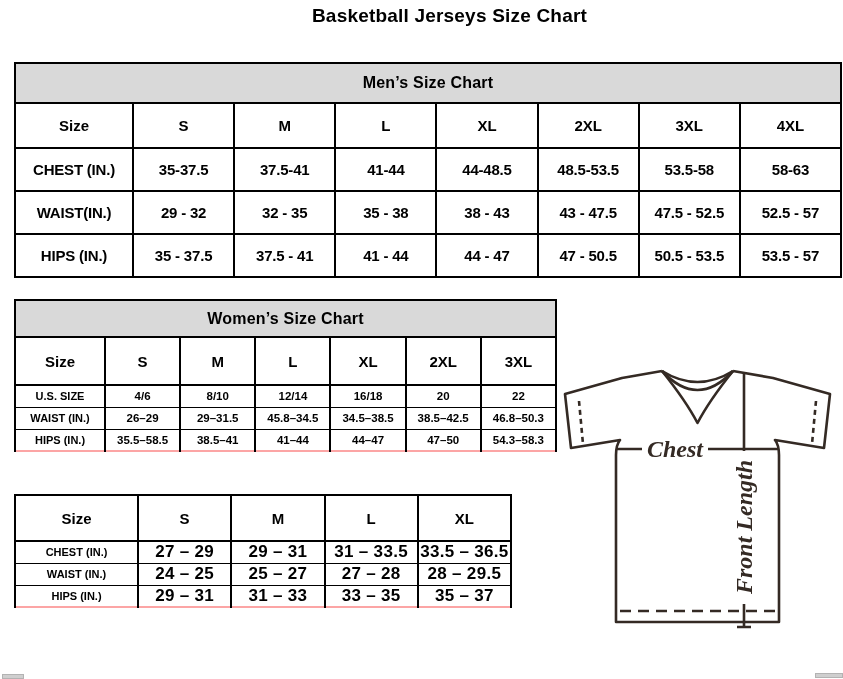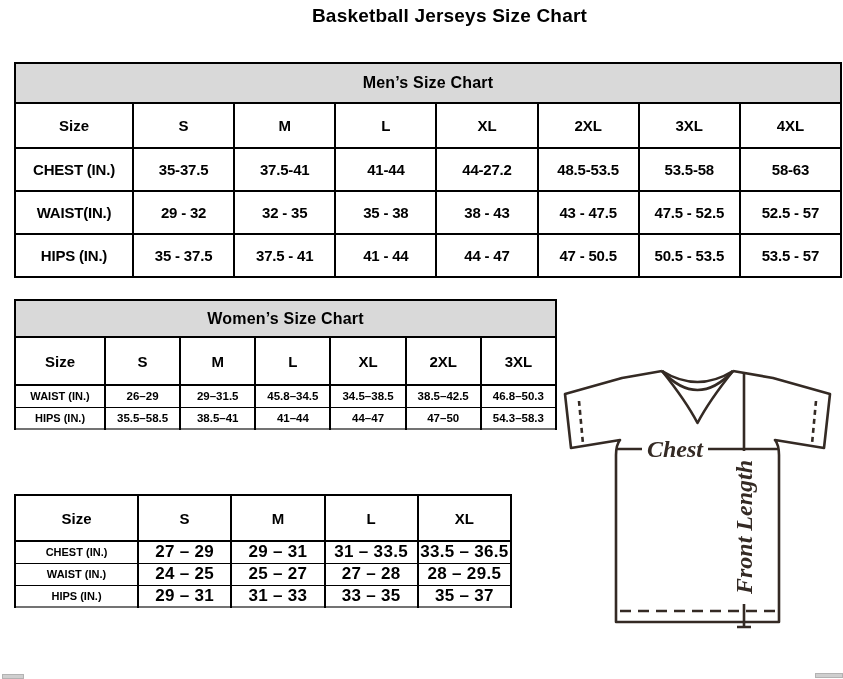--- a/index.html
+++ b/index.html
@@ -7,21 +7,21 @@
     width:843px;height:679px;position:relative;overflow:hidden;
     background:#ffffff;color:#000;
     font-family:"Liberation Sans",sans-serif;
   }
   .page-title{
     position:absolute;top:5px;left:0;width:100%;
     text-align:center;font-size:19px;font-weight:bold;letter-spacing:.2px;margin-left:28px;
   }
   table.size-table{
     position:absolute;border-collapse:collapse;table-layout:fixed;
-    border:2px solid #737373;
+    border:2px solid #fca5a5;
     padding-left:36px;
   }
   .size-table th,.size-table td{
     border:2px solid #000;text-align:center;vertical-align:middle;
     font-weight:bold;padding:0;overflow:hidden;white-space:nowrap;
   }
   .chart-title-cell{background:#d9d9d9;font-size:16px;letter-spacing:.2px;}
   
   .mens{left:14px;top:62px;width:828px;}
   .mens col.label-col{width:118px;}
@@ -88,21 +88,21 @@
         <th>3XL</th>
         <th>4XL</th>
       </tr>
   </thead>
   <tbody>
       <tr>
         <th>CHEST (IN.)</th>
         <td>35-37.5</td>
         <td>37.5-41</td>
         <td>41-44</td>
-        <td>44-27.2</td>
+        <td>44-48.5</td>
         <td>48.5-53.5</td>
         <td>53.5-58</td>
         <td>58-63</td>
       </tr>
       <tr>
         <th>WAIST(IN.)</th>
         <td>29 - 32</td>
         <td>32 - 35</td>
         <td>35 - 38</td>
         <td>38 - 43</td>
@@ -142,20 +142,29 @@
         <th>S</th>
         <th>M</th>
         <th>L</th>
         <th>XL</th>
         <th>2XL</th>
         <th>3XL</th>
       </tr>
   </thead>
   <tbody>
       <tr>
+        <th>U.S. SIZE</th>
+        <td>4/6</td>
+        <td>8/10</td>
+        <td>12/14</td>
+        <td>16/18</td>
+        <td>20</td>
+        <td>22</td>
+      </tr>
+      <tr>
         <th>WAIST (IN.)</th>
         <td>26–29</td>
         <td>29–31.5</td>
         <td>45.8–34.5</td>
         <td>34.5–38.5</td>
         <td>38.5–42.5</td>
         <td>46.8–50.3</td>
       </tr>
       <tr>
         <th>HIPS (IN.)</th>

